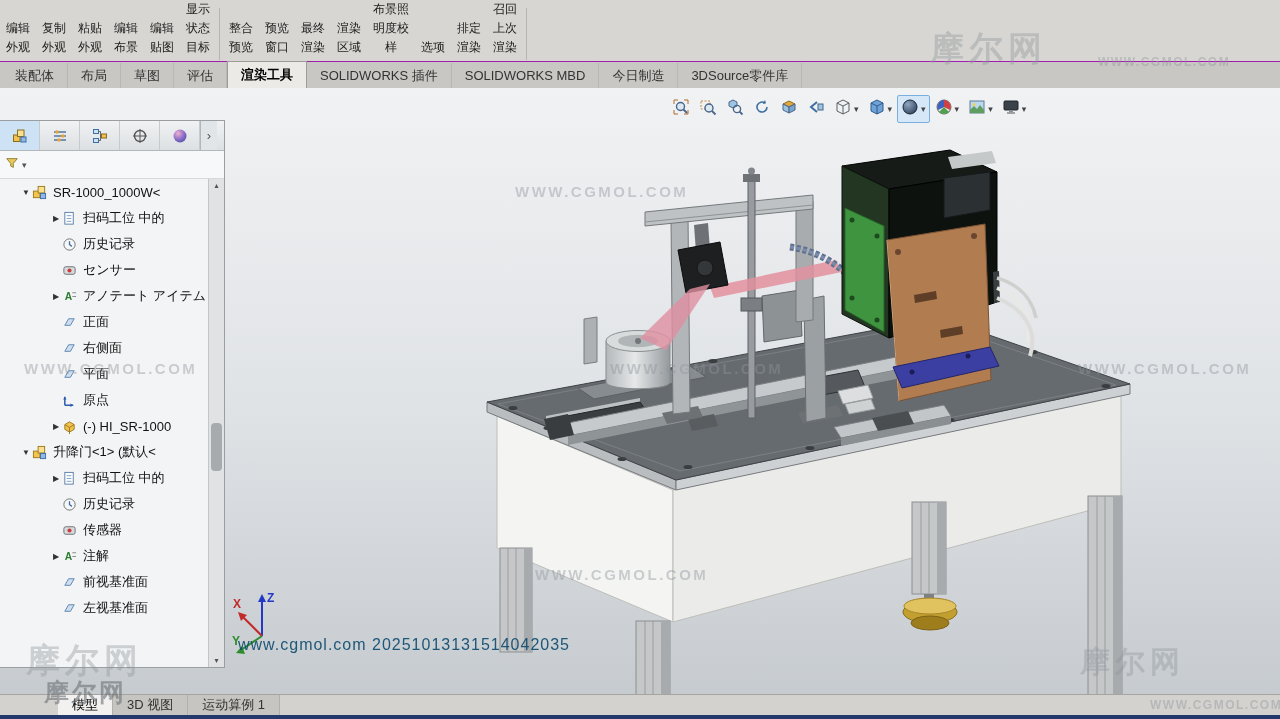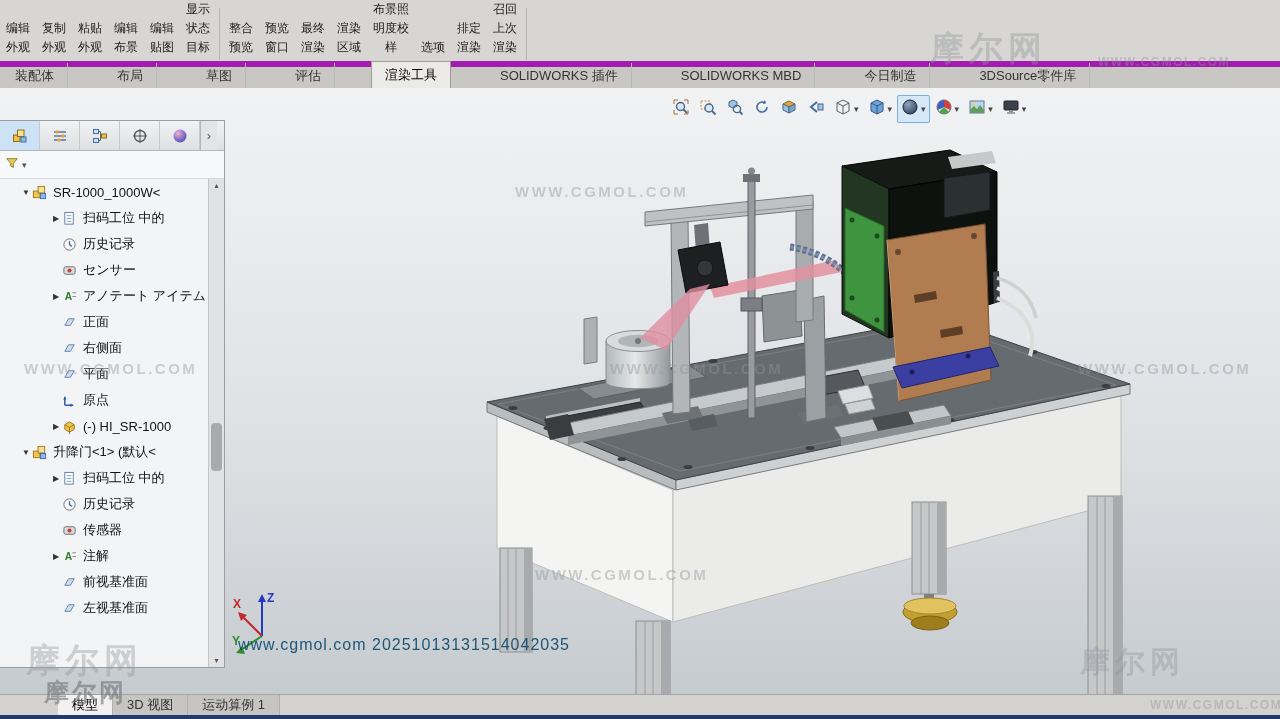--- a/index.html
+++ b/index.html
@@ -9,23 +9,23 @@
 
   
   .viewport{position:absolute;left:0;top:88px;width:1280px;height:607px;z-index:1;}
   .viewport svg.model{position:absolute;left:0;top:-88px;width:1280px;height:719px;}
 
   
   .ribbon{position:absolute;left:0;top:0;width:1280px;height:88px;background:#d8d6d2;z-index:5;border-bottom:1px solid #9e9c98;}
   .ribbon-buttons{position:absolute;left:0;top:0;height:60px;display:flex;align-items:flex-end;}
   .rbtn{padding:3px 6px;text-align:center;font-size:12px;line-height:19px;color:#222;white-space:nowrap;cursor:default;}
   .rdiv{width:1px;height:52px;background:#b7b5b1;margin:3px 3px 0 3px;}
-  .ribbon-tabs{position:absolute;left:0;top:61px;width:100%;height:27px;background:#c9c7c3;display:flex;align-items:flex-end;padding-left:2px;border-top:6px solid #a21caf;gap:36px;}
+  .ribbon-tabs{position:absolute;left:0;top:61px;width:100%;height:27px;background:#c9c7c3;display:flex;align-items:flex-end;padding-left:2px;border-top:1px solid #a21caf;}
   .rtab{padding:0 13px;font-size:13px;color:#333;height:25px;line-height:25px;white-space:nowrap;border-right:1px solid #b9b7b3;}
-  .rtab.active{background:#eceae7;border:1px solid #9e9c98;border-bottom:none;color:#000;height:27px;line-height:26px;}
+  .rtab.active{background:#eceae7;border:1px solid #9e9c98;border-bottom:none;color:#000;height:27px;line-height:26px;font-weight:bold;}
 
   
   .headsup{position:absolute;left:668px;top:6px;height:30px;display:flex;align-items:center;gap:1px;z-index:2;}
   .hbtn{display:flex;align-items:center;padding:2px 3px;border:1px solid transparent;border-radius:2px;cursor:default;}
   .hbtn.active{border-color:#7ab0e0;background:#d6e8f8;}
   .hbtn .dd{font-size:9px;color:#444;margin-left:2px;}
 
   
   .panel{position:absolute;left:0;top:120px;width:225px;height:548px;background:#f3f4f5;border:1px solid #9a9ea0;border-left:none;z-index:4;}
   .panel-tabs{height:30px;background:linear-gradient(#f0f2f4,#dde0e2);border-bottom:1px solid #b4b7b9;display:flex;}

